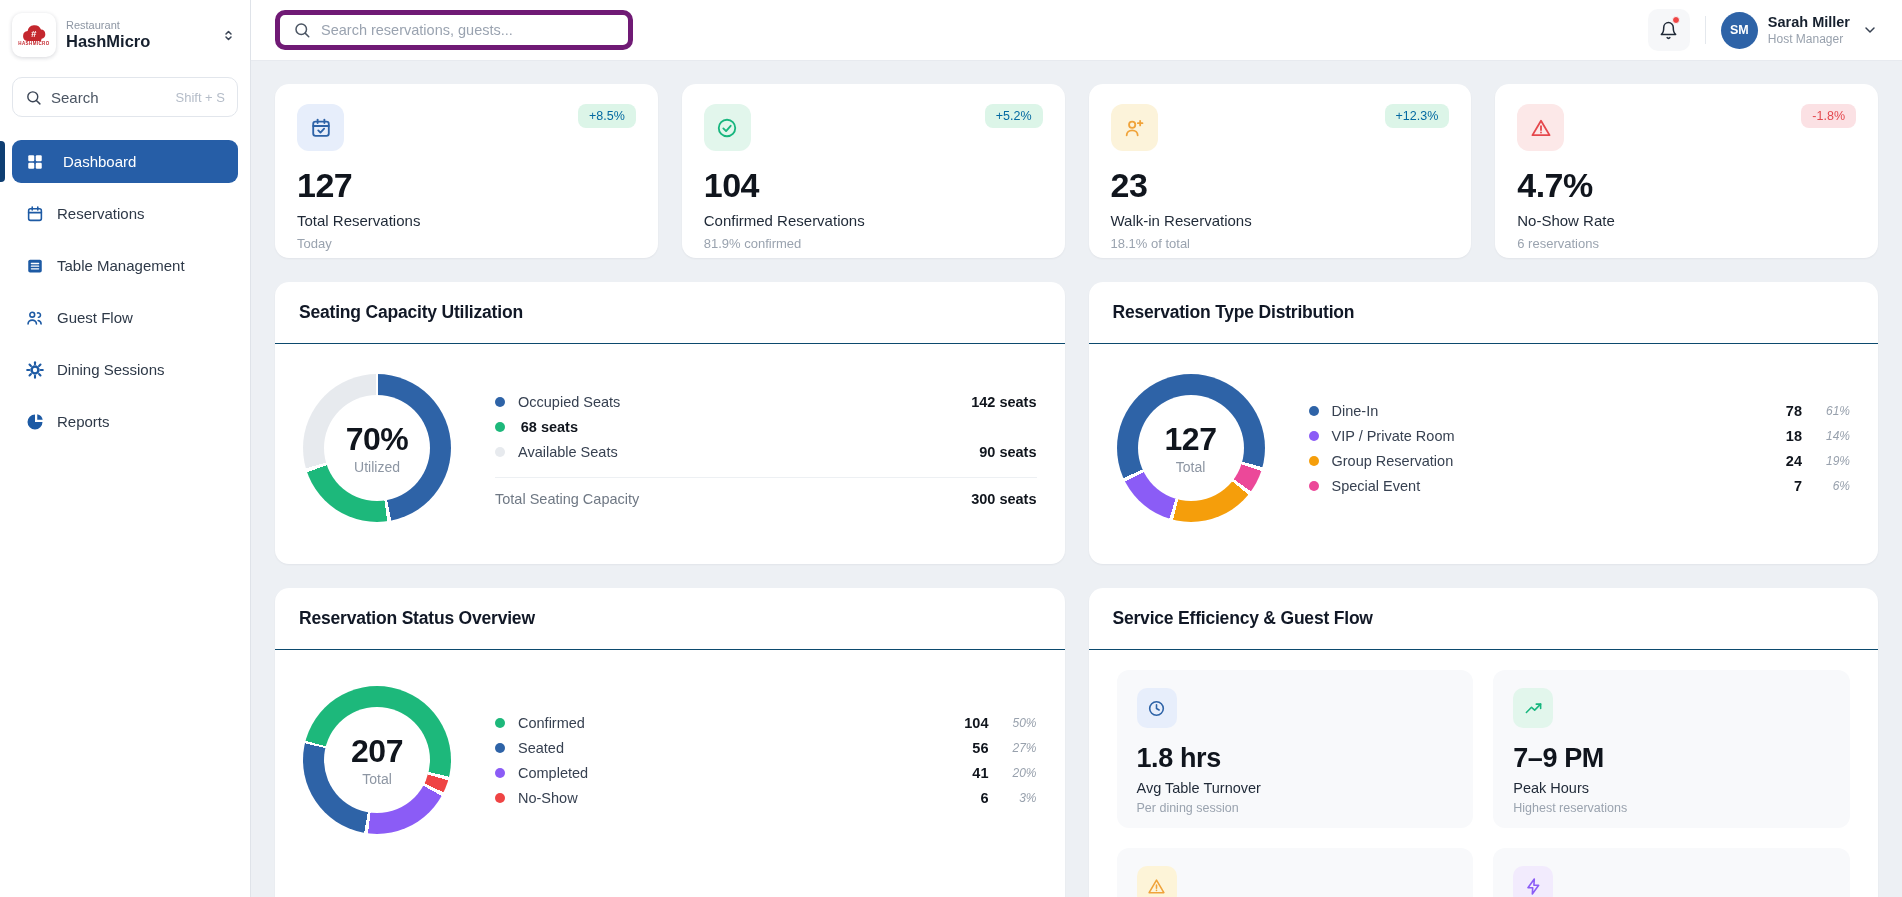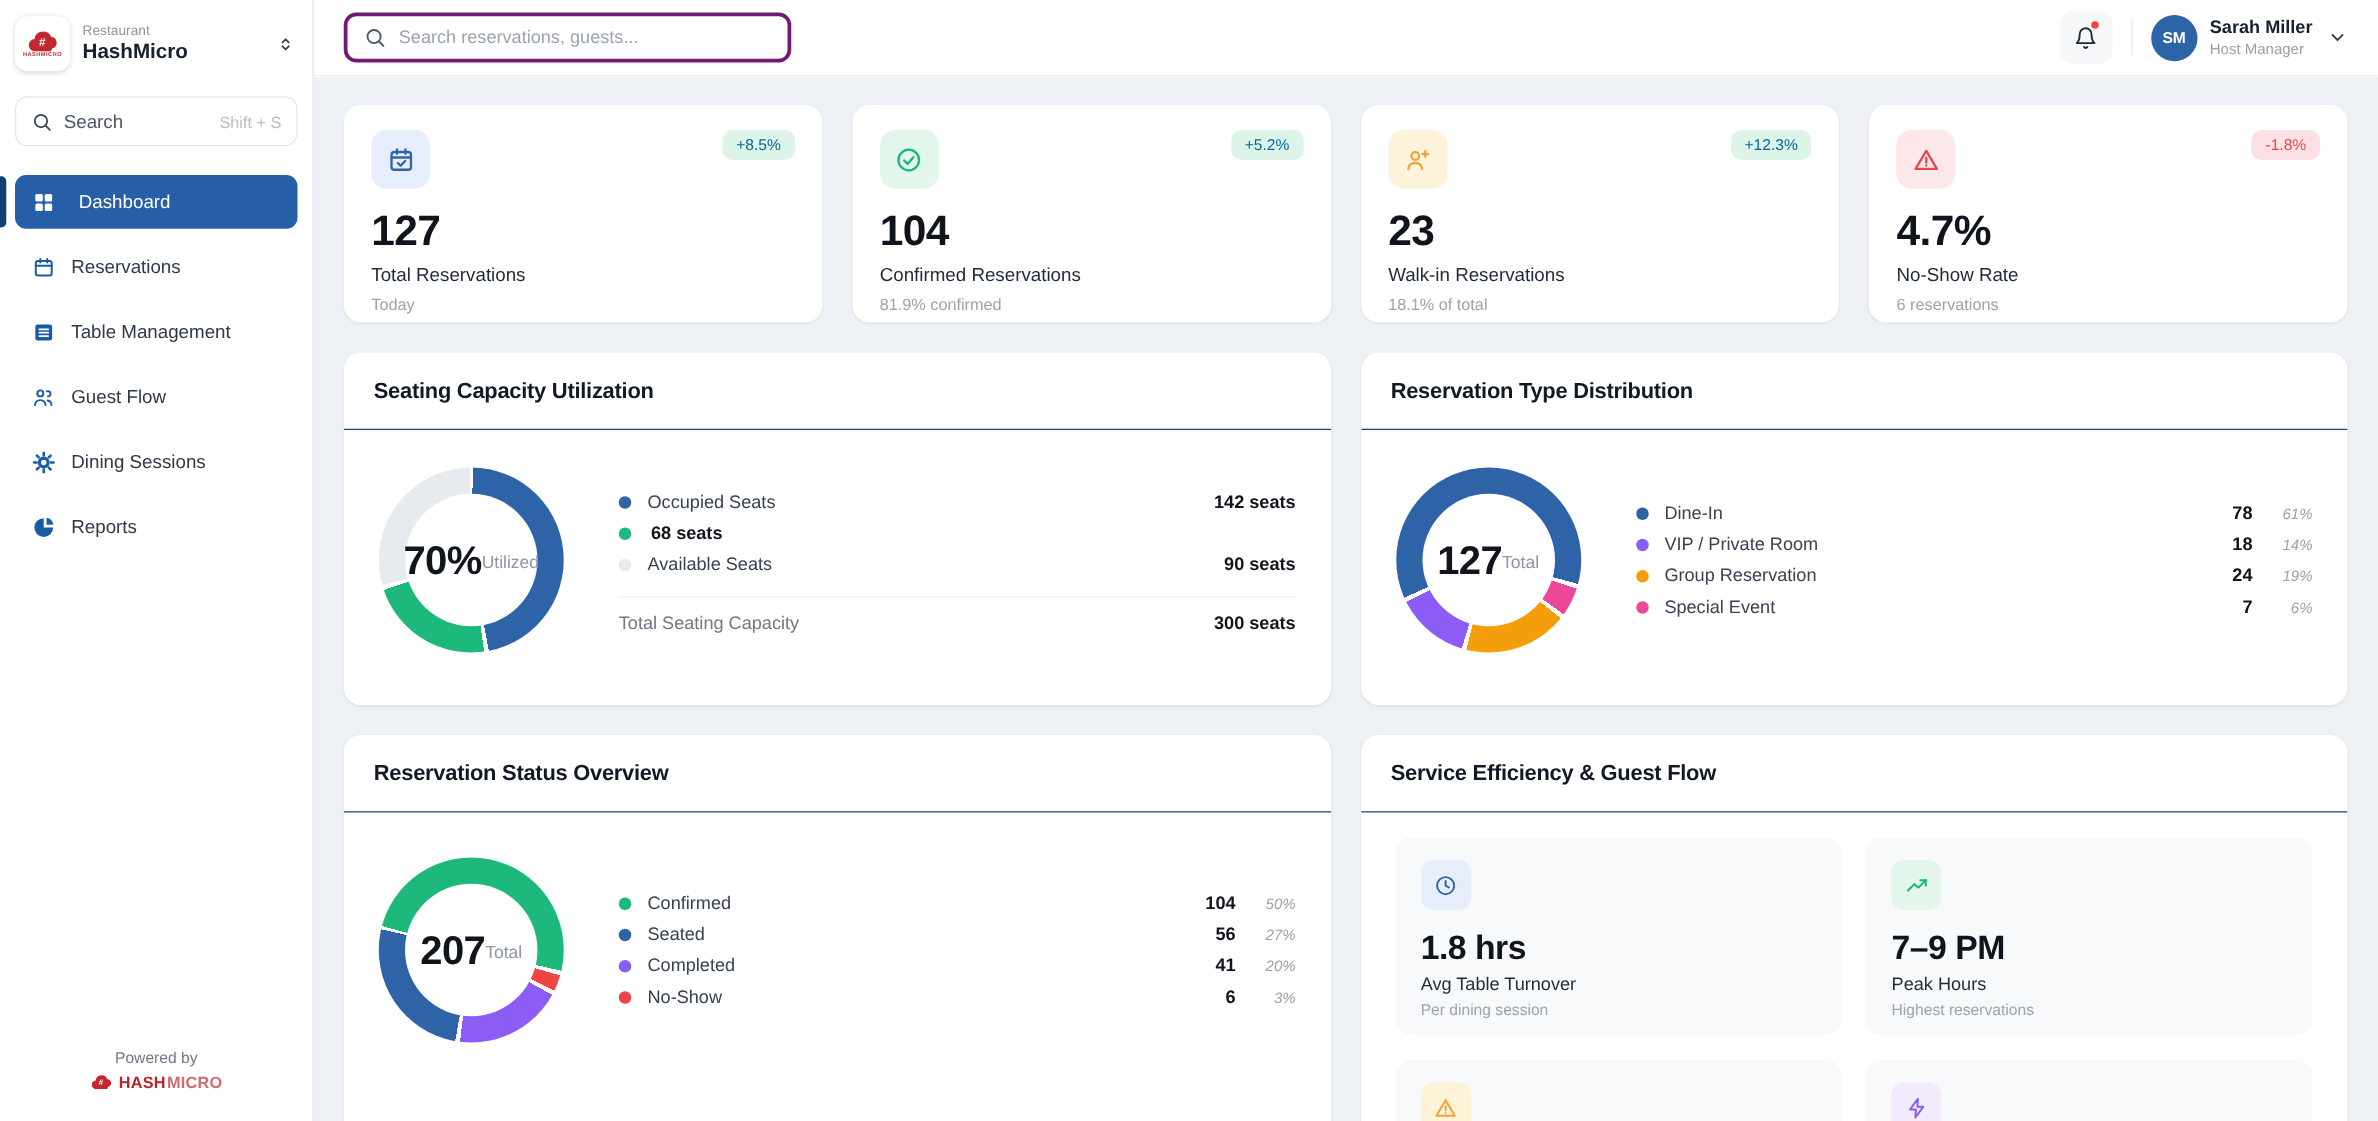--- a/index.html
+++ b/index.html
@@ -37,21 +37,21 @@
 
   .side-footer { padding:14px 0 24px; text-align:center; }
   .powered { font-size:12.5px; color:#6f7884; }
   .footer-brand { display:flex; justify-content:center; align-items:center; gap:5px; margin-top:5px; }
   .fb-hash { font-size:13px; font-weight:bold; color:#b3282d; letter-spacing:.2px; }
   .fb-micro { font-size:13px; font-weight:bold; color:#cf6a6f; letter-spacing:.2px; margin-left:-4px; }
 
   
   .topbar { position:fixed; left:251px; top:0; width:1651px; height:61px; background:#fff;
     border-bottom:1px solid #e7eaef; display:flex; align-items:center; padding:0 24px; z-index:4; }
-  .hsearch { width:358px; height:40px; border:3px solid #701a75; border-radius:10px;
+  .hsearch { width:358px; height:40px; border:5px solid #701a75; border-radius:10px;
     display:flex; align-items:center; gap:10px; padding:0 13px; color:#565f6c; }
   .hsearch input { border:none; outline:none; flex:1; font-size:14.5px; font-family:inherit; color:#374151; background:transparent; }
   .hsearch input::placeholder { color:#9aa3b0; }
   .top-right { margin-left:auto; display:flex; align-items:center; gap:15px; }
   .bell-btn { width:42px; height:42px; border-radius:10px; background:#f6f7f9; position:relative;
     display:flex; align-items:center; justify-content:center; color:#1f2937; cursor:pointer; }
   .bell-dot { position:absolute; top:7px; right:10px; width:8px; height:8px; border-radius:50%;
     background:#ef4444; border:1.5px solid #f6f7f9; }
   .v-div { width:1px; height:28px; background:#e4e8ed; }
   .user-chip { display:flex; align-items:center; gap:10px; cursor:pointer; }
@@ -79,21 +79,21 @@
   .panels-row { display:grid; grid-template-columns:1fr 1fr; gap:24px; margin-top:24px; }
   .panel { background:#fff; border-radius:14px; box-shadow:0 1px 2px rgba(16,24,40,.05); overflow:hidden; }
   .panel.h282 { height:282px; }
   .panel.h380 { height:380px; }
   .panel-head { padding:20px 24px; border-bottom:1px solid #0c4a6e; }
   .panel-title { font-size:17.5px; font-weight:bold; color:#111826; letter-spacing:-.2px; }
   .panel-body { padding:30px 28px; display:flex; align-items:center; gap:44px; }
 
   .donut { width:148px; height:148px; border-radius:50%; position:relative; flex-shrink:0; }
   .donut::after { content:''; position:absolute; inset:21px; background:#fff; border-radius:50%; }
-  .donut-center { position:absolute; inset:0; display:flex; flex-direction:row; align-items:center;
+  .donut-center { position:absolute; inset:0; display:flex; flex-direction:column; align-items:center;
     justify-content:center; z-index:1; }
   .donut-value { font-size:32px; font-weight:bold; color:#10151d; letter-spacing:-.5px; }
   .donut-label { font-size:14px; color:#8d96a3; margin-top:1px; }
 
   .legend { flex:1; }
   .legend-row { display:flex; align-items:center; height:25px; font-size:14.5px; color:#374151; }
   .dot { width:10px; height:10px; border-radius:50%; margin-right:13px; flex-shrink:0; }
   .legend-name { flex:1; }
   .legend-val { font-weight:bold; color:#10151d; font-size:14.5px; text-align:right; min-width:60px; }
   .legend-pct { width:48px; text-align:right; color:#98a1ad; font-size:12px;font-style:italic; }
@@ -212,31 +212,20 @@
       <span class="nav-icon">
         <svg width="18" height="18" viewBox="0 0 24 24" fill="currentColor">
           <path d="M12 2 A10 10 0 1 0 22 12 L12 12 Z"></path>
           <path d="M15 9 L15 1.7 A9.3 9.3 0 0 1 22.3 9 Z"></path>
         </svg>
       </span>
       <span class="nav-label">Reports</span>
     </div>
   </nav>
 
-  <div class="side-footer">
-    <div class="powered">Powered by</div>
-    <div class="footer-brand">
-      <svg width="18" height="12" viewBox="0 0 26 17">
-        <path d="M6.2 16 A5 5 0 0 1 6.6 6.1 A7 7 0 0 1 20 4.6 A4.6 4.6 0 0 1 20.6 13.7 L20 16 Z" fill="#c4272e"></path>
-        <text x="12.6" y="11.5" font-size="9.5" font-weight="bold" fill="#ffffff" text-anchor="middle" font-style="italic">#</text>
-      </svg>
-      <span class="fb-hash">HASH</span>
-      <span class="fb-micro">MICRO</span>
-    </div>
-  </div>
 </aside>
 
 <header class="topbar">
   <div class="hsearch">
     <span>
       <svg width="18" height="18" viewBox="0 0 24 24" fill="none" stroke="#4b5563" stroke-width="2" stroke-linecap="round">
         <circle cx="11" cy="11" r="7"></circle>
           <line x1="16.5" y1="16.5" x2="21" y2="21"></line>
       </svg>
     </span>

